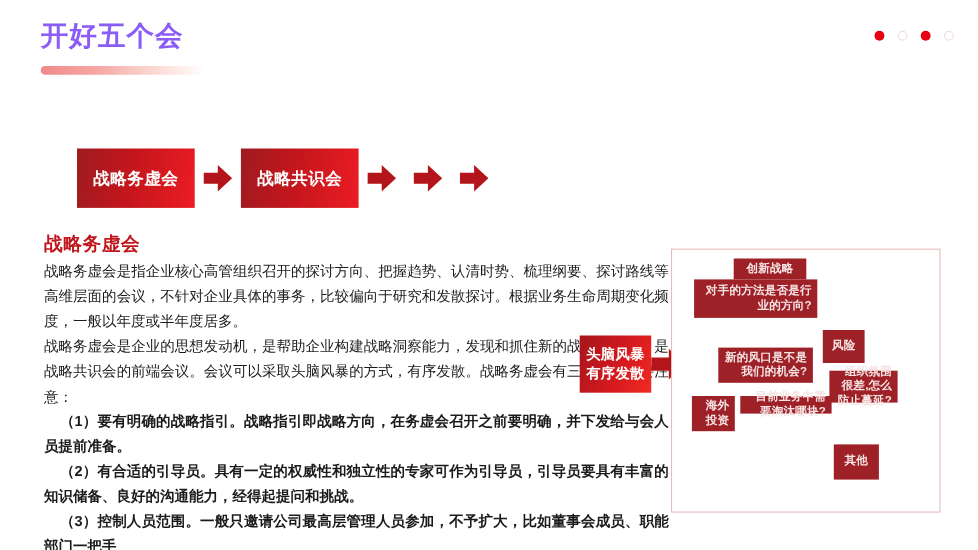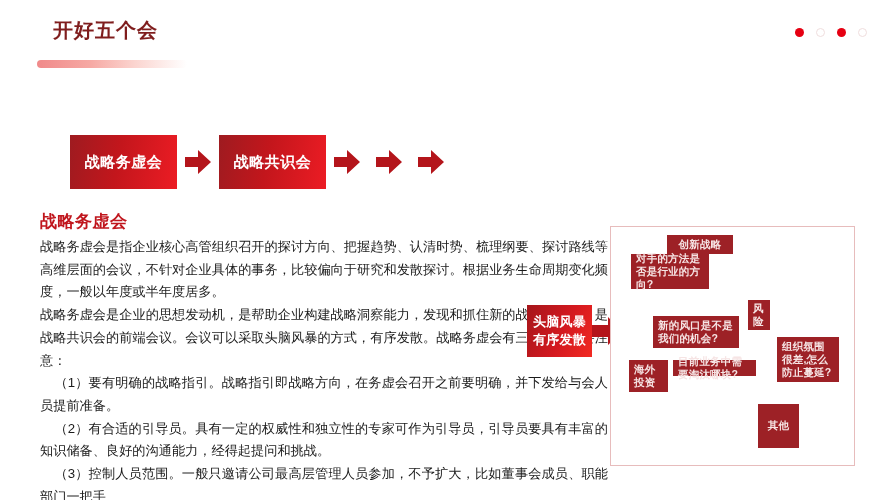--- a/index.html
+++ b/index.html
@@ -9,22 +9,22 @@
     font-family:"Liberation Sans","DejaVu Sans",sans-serif;
     overflow:hidden;
     position:relative;
     color:#1a1a1a;
   }
   .slide{position:absolute;inset:0;width:889px;height:500px;background:#fff;}
 
   
   .page-title{
     position:absolute;left:37px;top:18px;
-    font-size:20px;font-weight:bold;letter-spacing:1px;
-    color:#7f1d1d;line-height:1.2;white-space:nowrap;margin-left:16px;
+    font-size:25px;font-weight:bold;letter-spacing:1px;
+    color:#8b5cf6;line-height:1.2;white-space:nowrap;
   }
   .title-underline{
     position:absolute;left:37px;top:60px;width:150px;height:8px;
     border-radius:4px;
     background:linear-gradient(90deg,#f08a8a 0%,#f6a8a3 35%,#fbd4cf 65%,#ffffff 100%);
   }
   .dots{position:absolute;right:22px;top:28px;display:flex;gap:12px;align-items:center;}
   .dot{width:9px;height:9px;border-radius:50%;}
   .dot.on{background:#e60012;}
   .dot.off{background:#ffffff;border:1.5px solid #f0dede;box-sizing:border-box;}
@@ -56,21 +56,21 @@
   
   .sec-title{
     position:absolute;left:40px;top:210px;
     font-size:17px;font-weight:bold;color:#c0161d;letter-spacing:.5px;
   }
   .body-copy{
     position:absolute;left:40px;top:236px;width:568px;
     font-size:13.2px;line-height:1.72;color:#1b1b1b;text-align:justify;
   }
   .body-copy p{margin:0;}
-  .body-copy p.indent{text-indent:1.1em;}
+  .body-copy p.indent{text-indent:1.1em;font-weight:bold;}
 
   
   .bs-label{
     position:absolute;left:527px;top:305px;width:65px;height:52px;
     background:linear-gradient(115deg,#a5161b 0%,#d4191f 55%,#f22a22 100%);
     color:#fff;font-size:13px;font-weight:bold;line-height:1.35;
     display:flex;flex-direction:column;align-items:center;justify-content:center;
     text-align:right;letter-spacing:.3px;
   }
   .bs-arrow{position:absolute;left:592px;top:315px;width:30px;height:32px;}
@@ -81,21 +81,21 @@
     background:#ffffff;border:1.5px solid #e7bcbc;box-sizing:border-box;
   }
   .panel-shadow{
     position:absolute;left:614px;top:230px;width:245px;height:240px;
     background:#f7eaea;z-index:-1;
   }
   .node{
     position:absolute;
     background:#9d2126;color:#f6e4e4;
     font-size:10.5px;font-weight:bold;line-height:1.25;
-    display:flex;align-items:center;justify-content:center;text-align:left;
+    display:flex;align-items:center;justify-content:center;text-align:right;
     padding:3px 5px;box-sizing:border-box;letter-spacing:.2px;
   }
 </style>
 </head>
 <body>
 
 <div class="slide">
 
   <div class="page-title">开好五个会</div>
   <div class="title-underline"></div>
@@ -148,22 +148,22 @@
   </div>
   <div class="bs-arrow">
     <svg width="30" height="32" viewBox="0 0 30 32">
       <path d="M0 10 L16 10 L16 2 L30 16 L16 30 L16 22 L0 22 Z" fill="#b4151b"></path>
     </svg>
   </div>
 
   <div class="panel-shadow"></div>
   <div class="panel" id="bs-panel">
       <div class="node" style="left: 56px; top: 8px; width: 66px; height: 19px;">创新战略</div>
-      <div class="node" style="left: 20px; top: 27px; width: 78px; height: 35px;">对手的方法是否是行业的方向?</div>
+      <div class="node" style="left: 20px; top: 27px; width: 112px; height: 35px;">对手的方法是否是行业的方向?</div>
       <div class="node" style="left: 42px; top: 73px; width: 86px; height: 32px; margin-top: 16px;">新的风口是不是我们的机会?</div>
-      <div class="node" style="left: 137px; top: 73px; width: 22px; height: 30px;">风险</div>
-      <div class="node" style="left: 166px; top: 110px; width: 62px; height: 45px;">组织氛围很差,怎么防止蔓延?</div>
+      <div class="node" style="left: 137px; top: 73px; width: 38px; height: 30px;">风险</div>
+      <div class="node" style="left: 143px; top: 110px; width: 62px; height: 29px;">组织氛围很差,怎么防止蔓延?</div>
       <div class="node" style="left: 18px; top: 133px; width: 39px; height: 32px;">海外投资</div>
       <div class="node" style="left: 62px; top: 133px; width: 83px; height: 16px;">目前业务中需要淘汰哪块?</div>
-      <div class="node" style="left: 147px; top: 177px; width: 41px; height: 44px;">其他</div>
+      <div class="node" style="left: 147px; top: 177px; width: 41px; height: 32px;">其他</div>
     </div>
 
 </div>
 
 </body></html>

